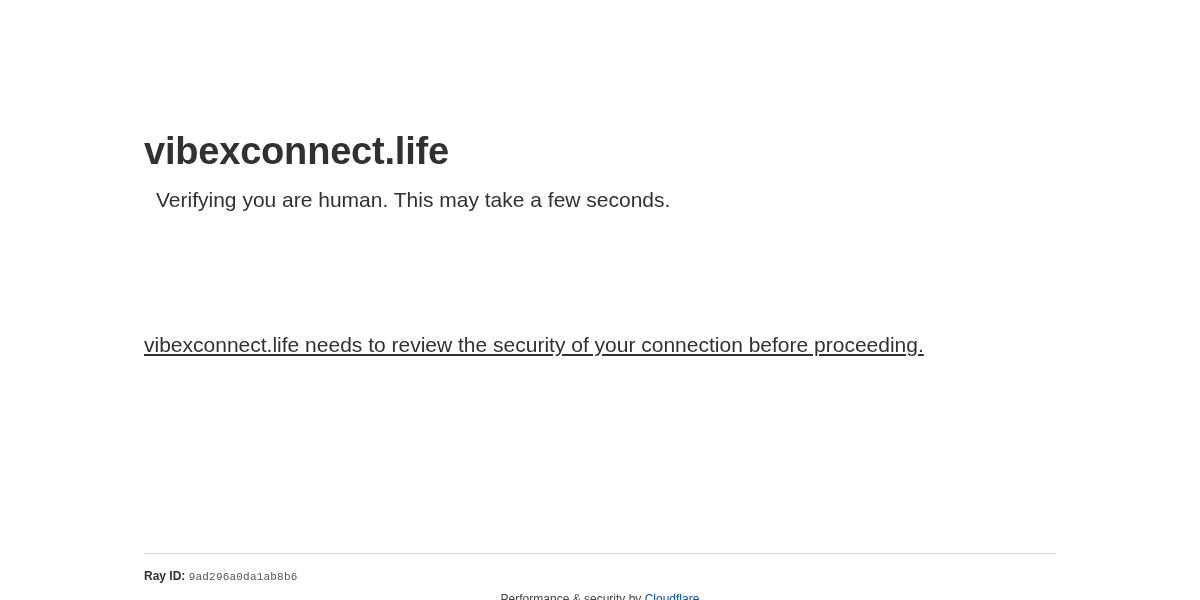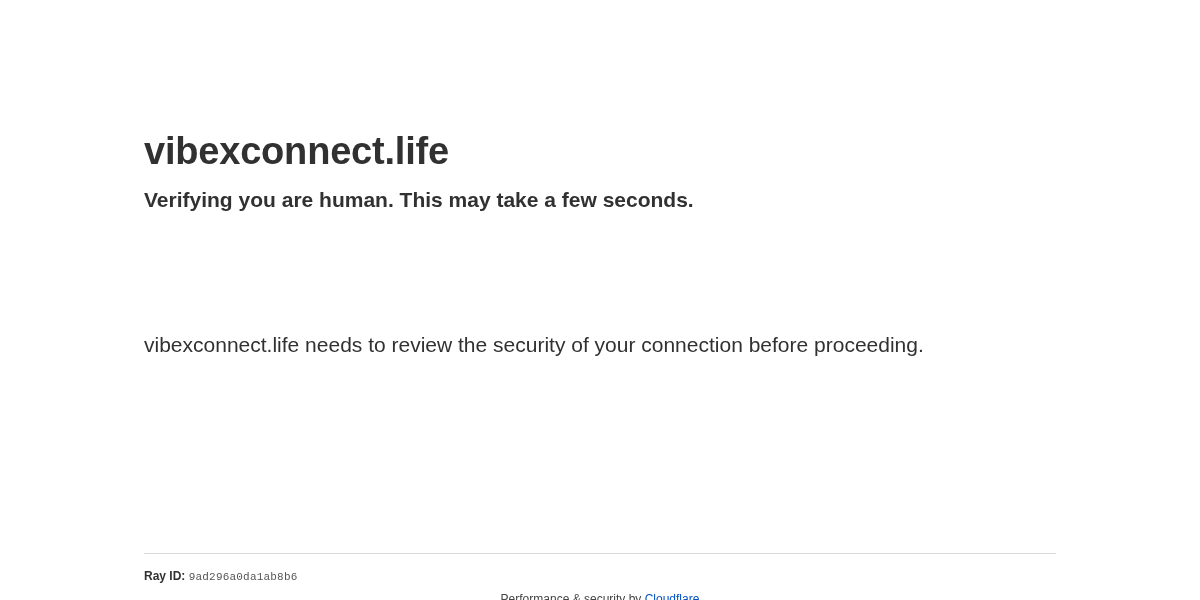--- a/index.html
+++ b/index.html
@@ -47,40 +47,41 @@
     font-weight: 700;
     letter-spacing: -0.2px;
     color: #313131;
     margin: 0 0 12px 0;
     white-space: nowrap;
   }
 
   .challenge-subtitle {
     font-size: 21px;
     line-height: 1.3;
-    font-weight: 700;
+    font-weight: 400;
     color: #313131;
-    margin: 0;
+    margin: 12px;
     white-space: nowrap;
   }
 
   
   .challenge-widget {
     margin-top: 26px;
     width: 300px;
     height: 65px;
   }
 
   .challenge-body {
     margin-top: 23px;
     font-size: 21px;
     line-height: 36px;
     font-weight: 400;
     color: #313131;
     max-width: 800px;
+    text-decoration: underline;
   }
 
   
   .footer {
     position: absolute;
     left: 0;
     top: 553px;
     width: 912px;
     border-top: 1px solid #d9d9d9;
     padding-top: 14px;

